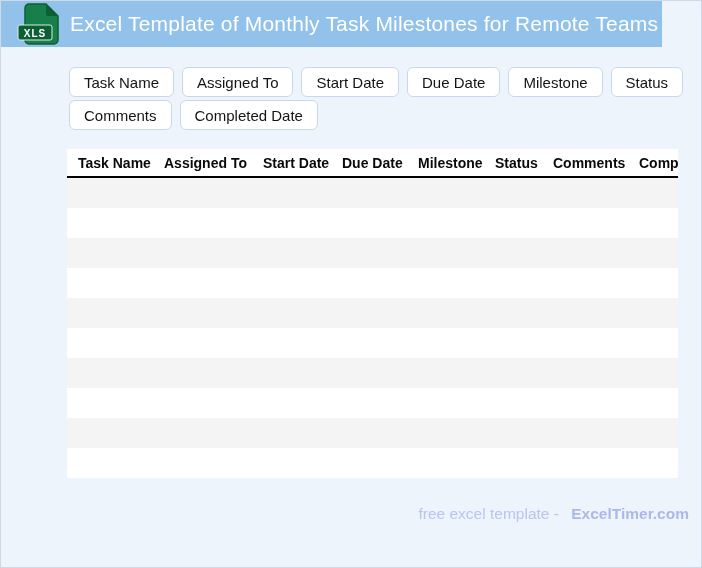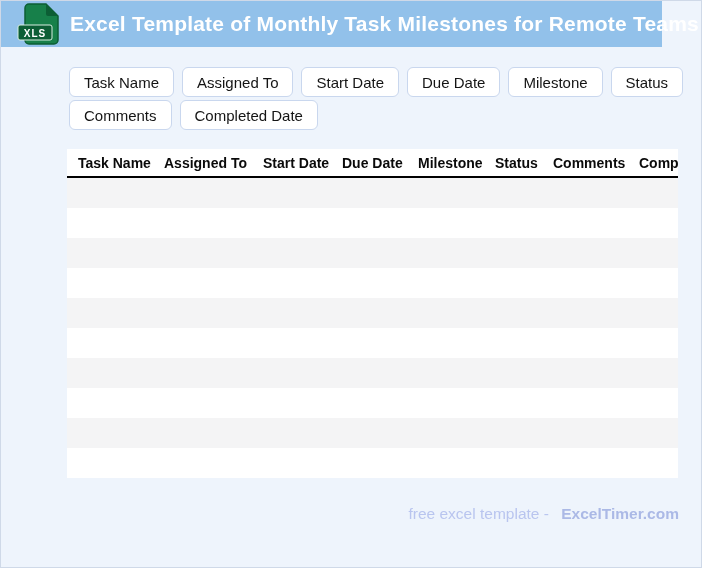--- a/index.html
+++ b/index.html
@@ -15,21 +15,21 @@
   
   .topbar {
     width: 661px; height: 46px;
     background: var(--header-blue, #92c1ea);
     display: flex; align-items: center;
   }
   .file-icon { margin-left: 14px; width: 46px; height: 44px; flex: 0 0 auto; }
   .page-title {
     margin: 0 0 0 9px;
     color: #ffffff;
-    font-size: 21px; font-weight: 700;
+    font-size: 21px; font-weight: 400;
     letter-spacing: 0.2px;
     white-space: nowrap;
   }
   
   .chips { margin: 20px 0 0 68px; }
   .chip-row { display: flex; gap: 8px; margin-bottom: 3px; }
   .chip {
     height: 30px;
     padding: 0 14px;
     background: #ffffff;
@@ -68,21 +68,21 @@
   .c4 { width: 77px; }
   .c5 { width: 58px; }
   .c6 { width: 86px; }
   .c7 { width: 120px; }
   .trow { height: 30px; }
   .trow.odd  { background: var(--stripe, #f4f4f5); }
   .trow.even { background: #ffffff; }
   
   .footer {
     margin-top: 27px;
-    padding-right: 22px;
+    padding-right: 12px;
     text-align: right;
     font-size: 15.5px;
     color: var(--footer-text, #b9c5ef);
   }
   .brand {
     margin-left: 8px;
     font-weight: bold;
     color: var(--footer-brand, #abb9e6);
     cursor: pointer;
   }

